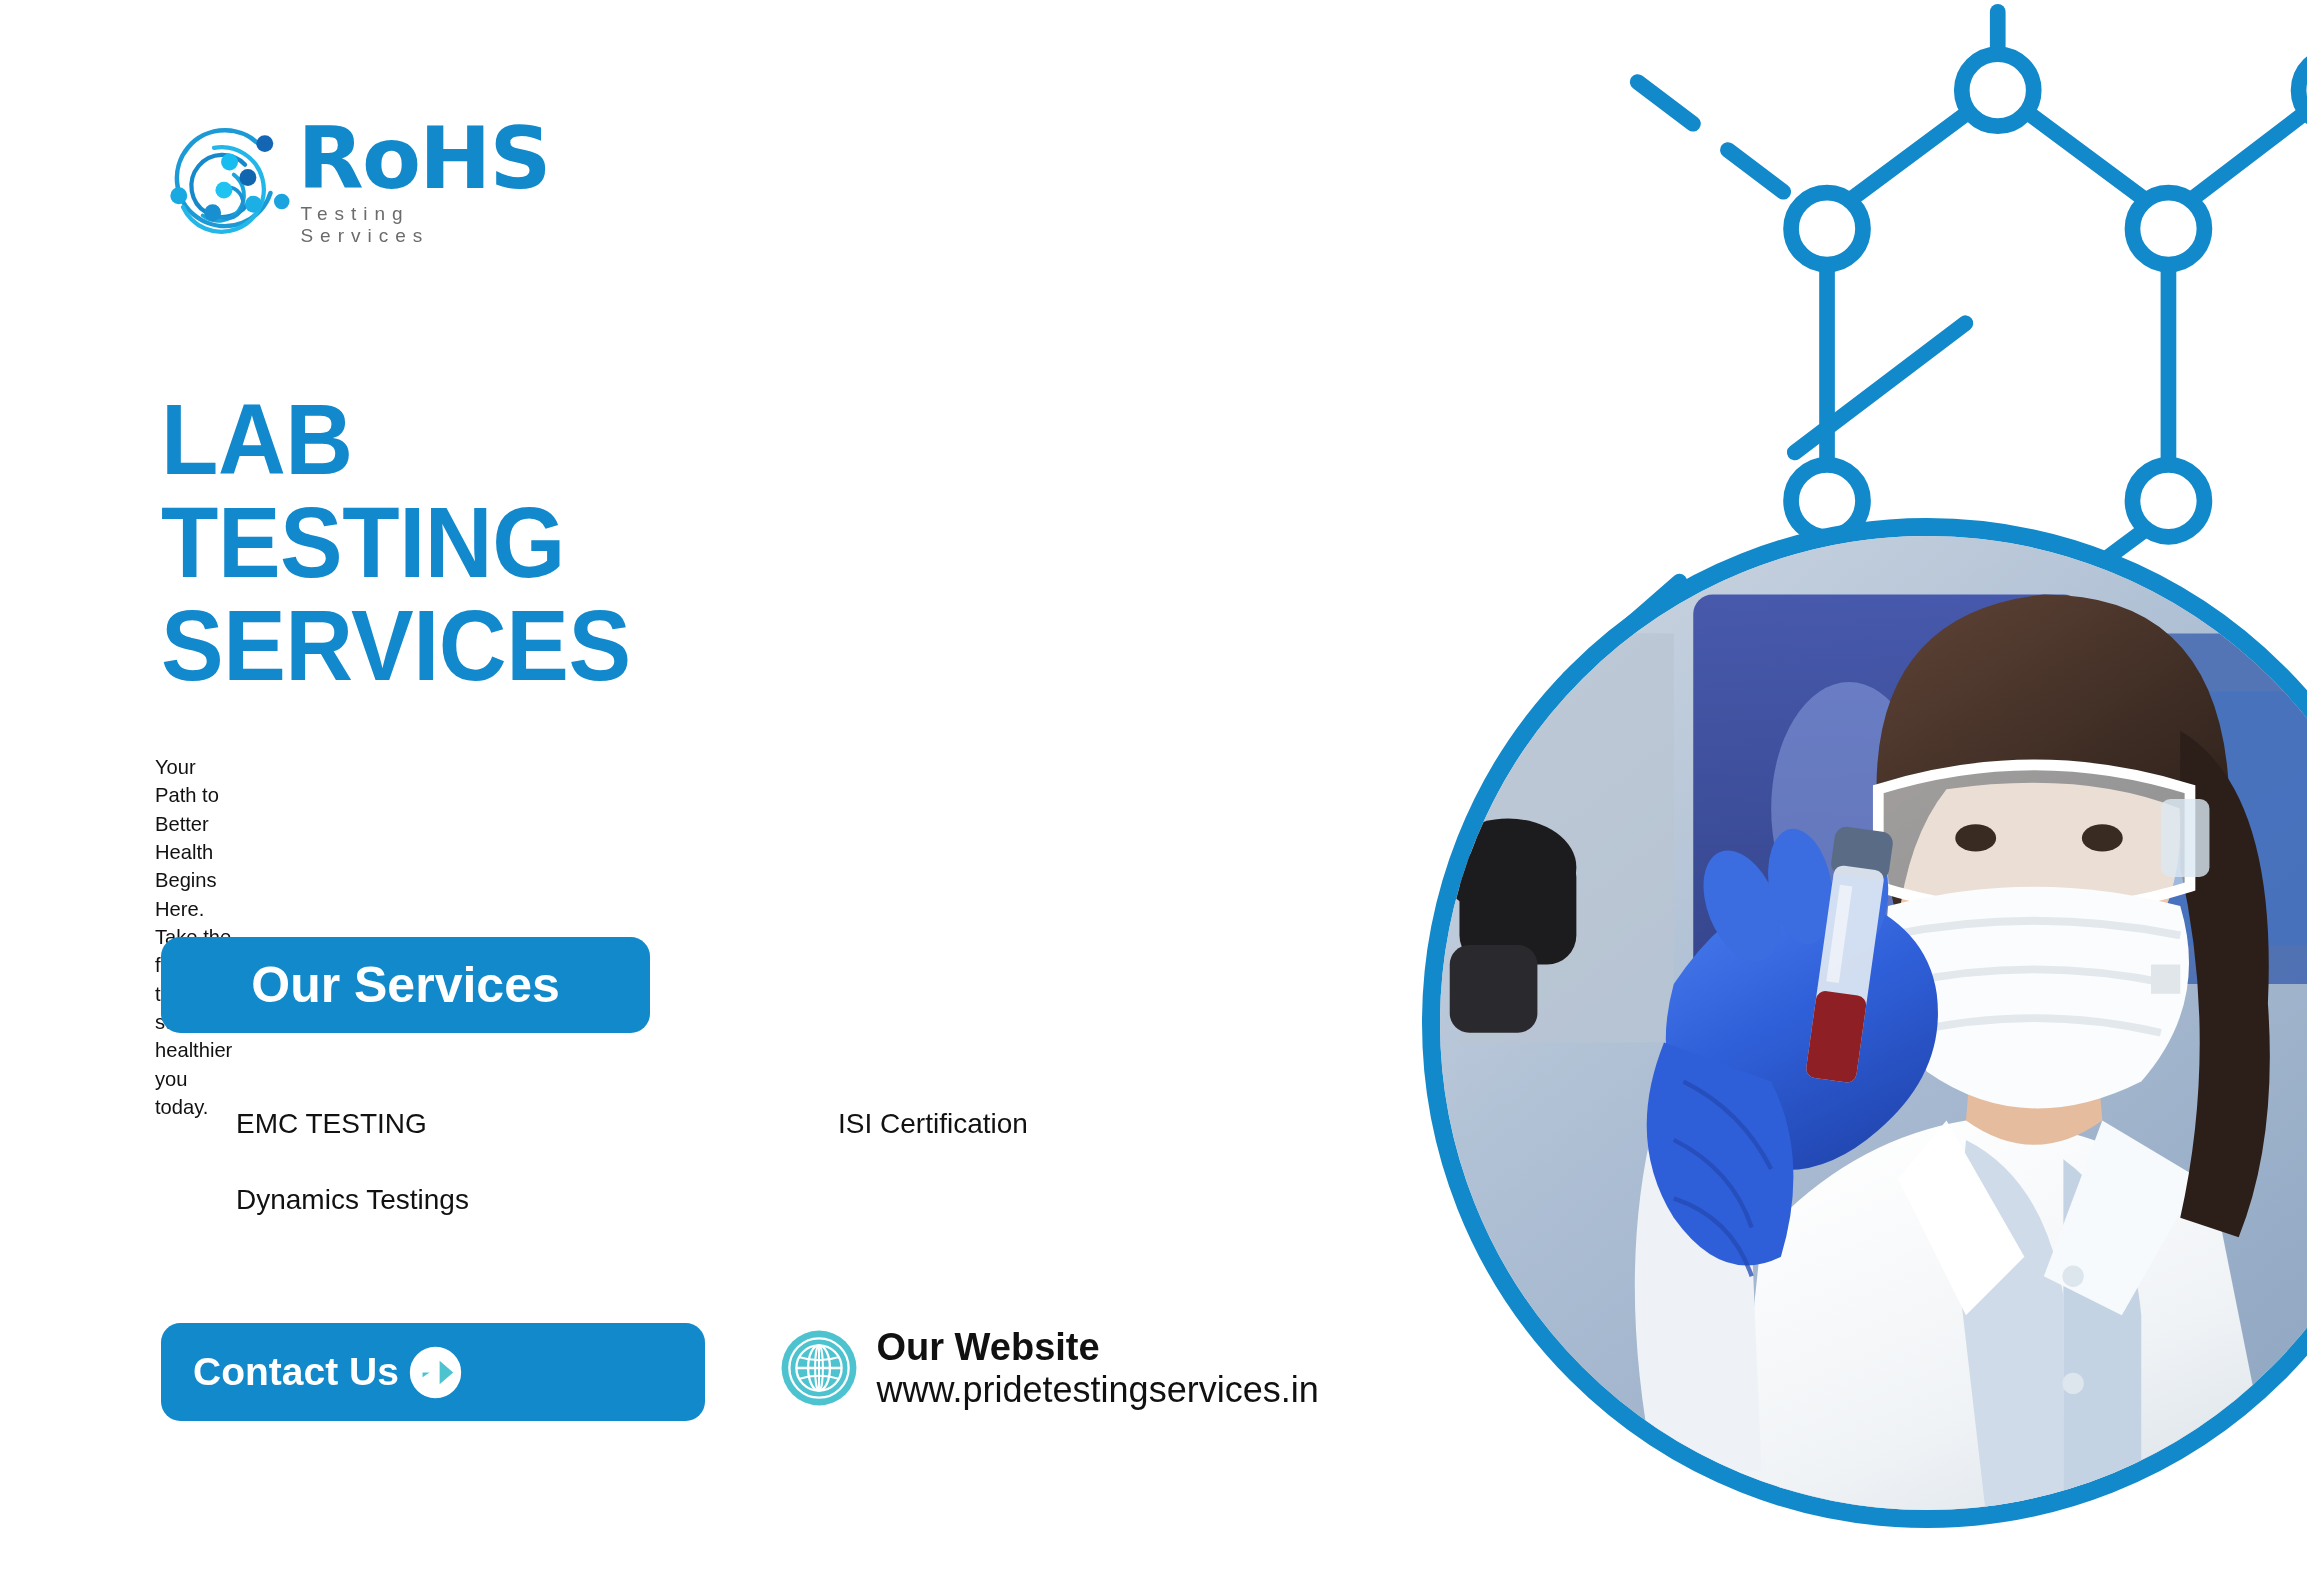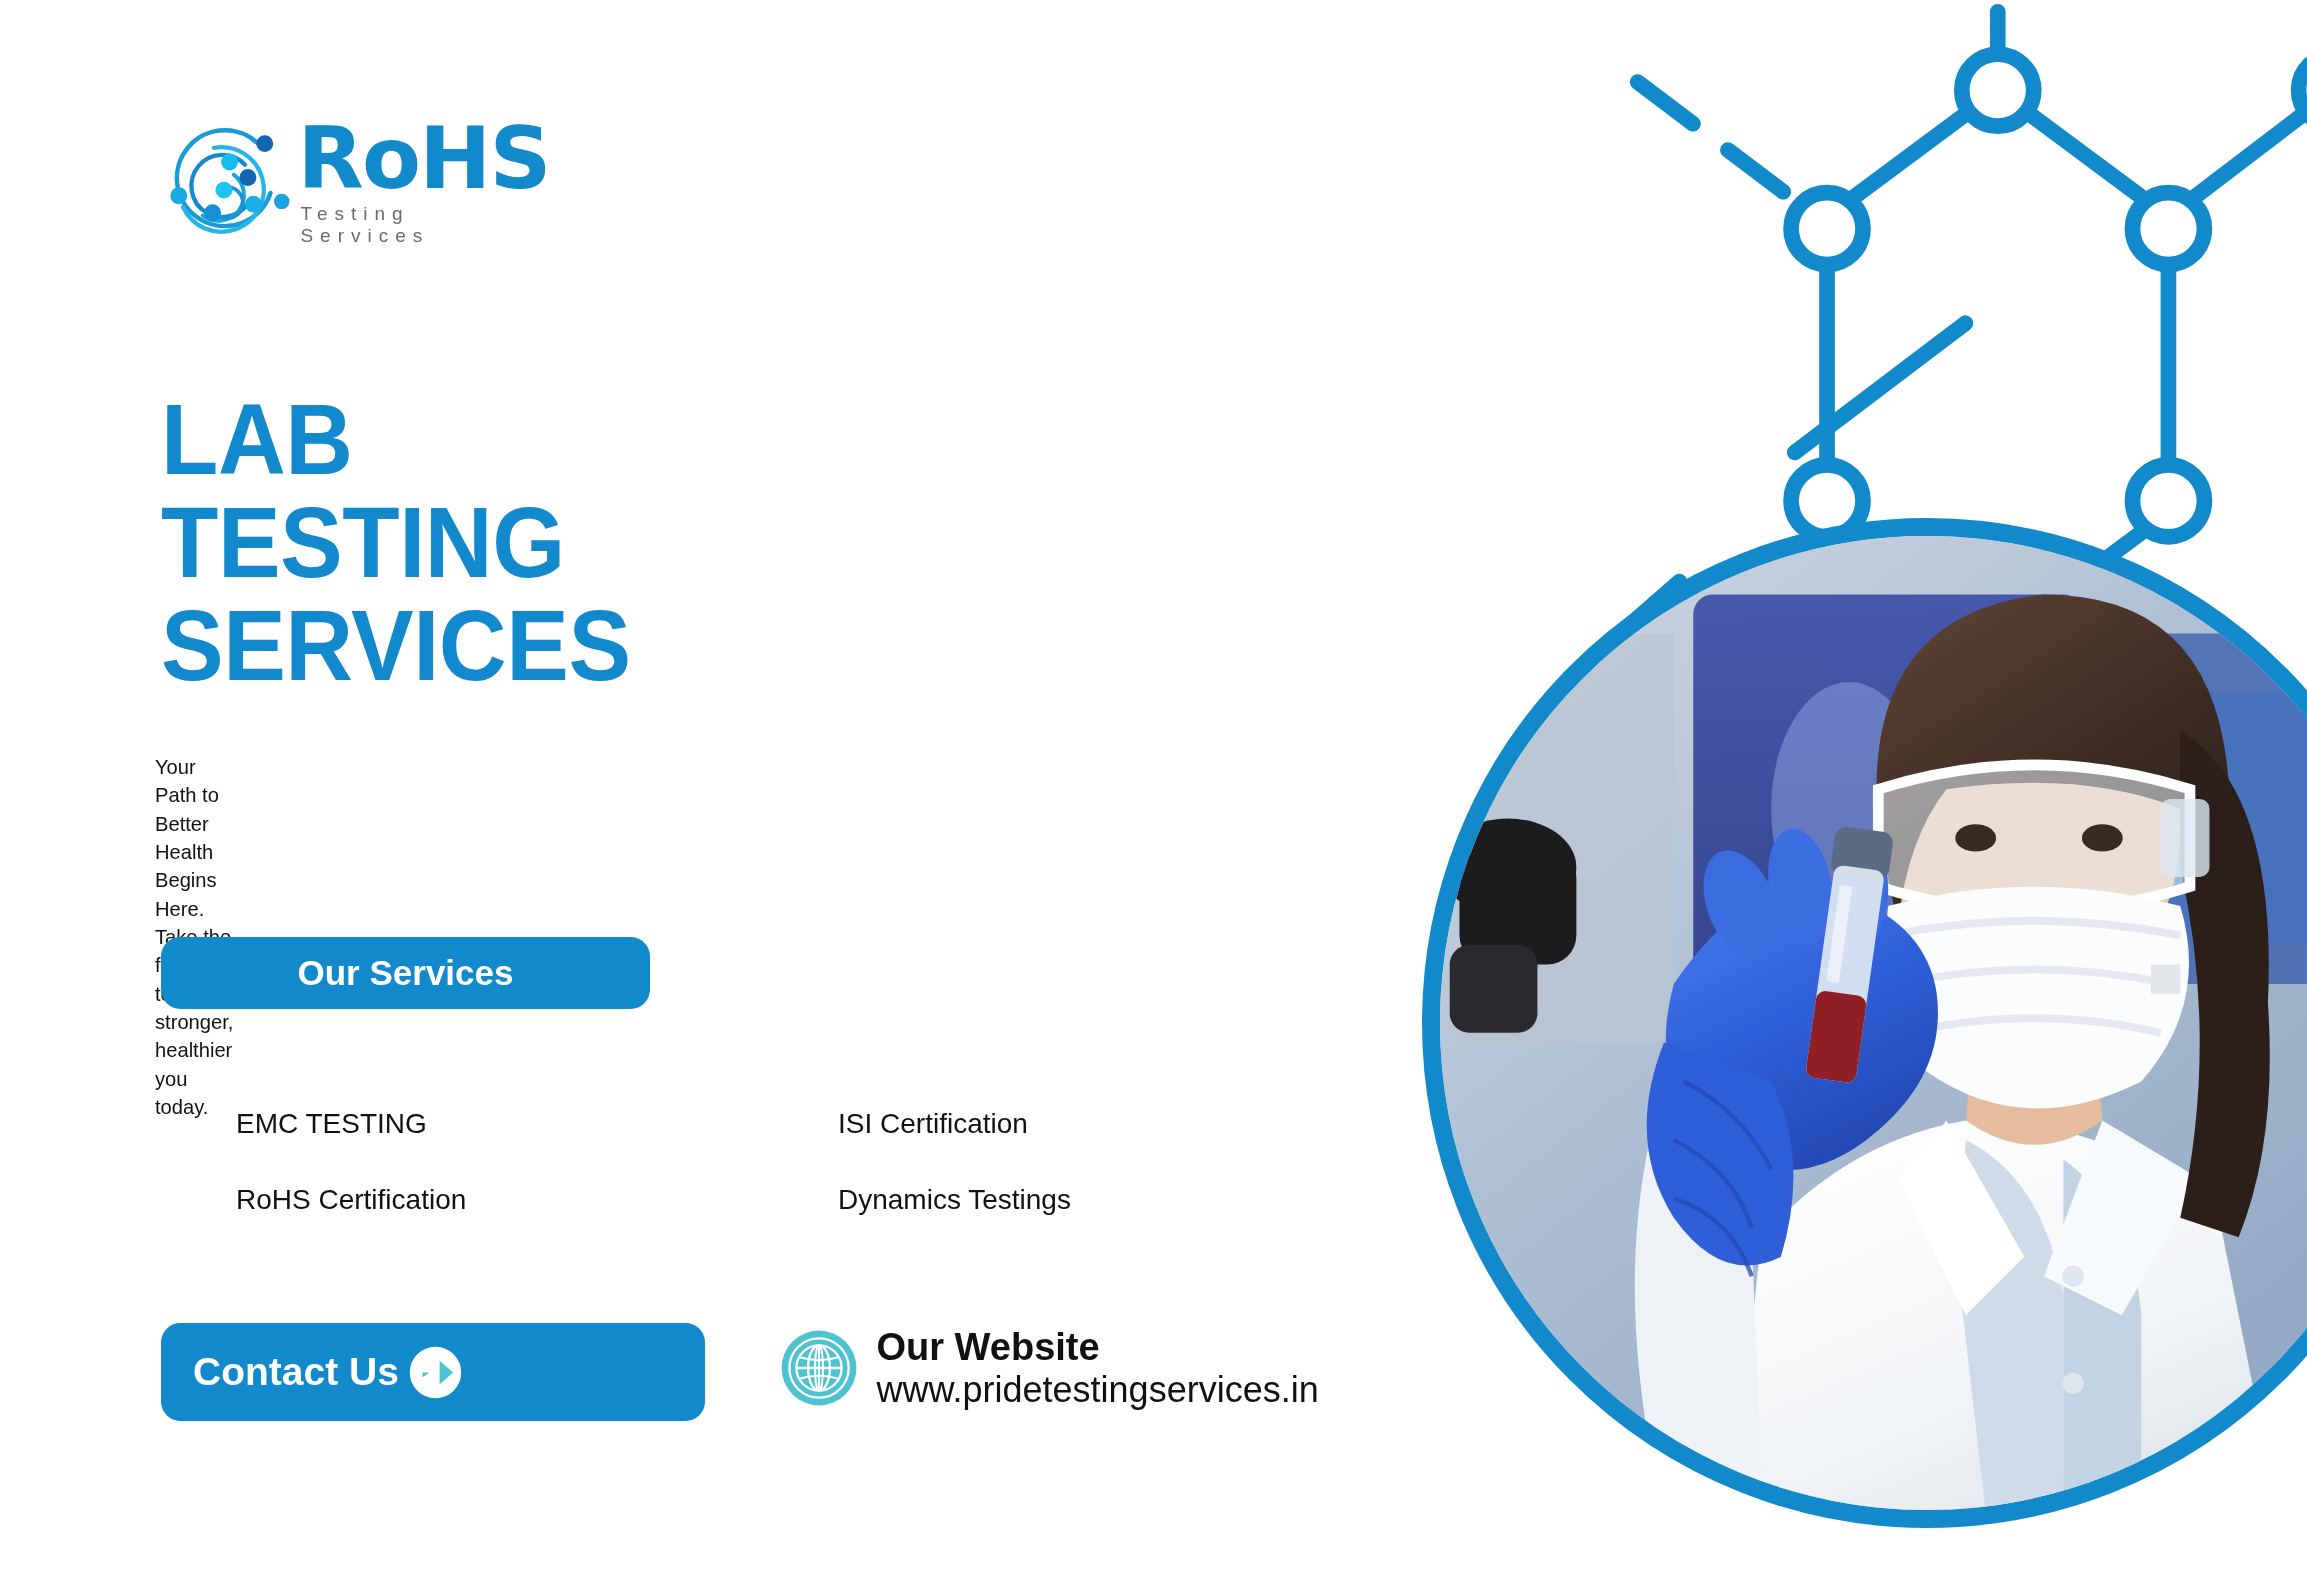--- a/index.html
+++ b/index.html
@@ -68,22 +68,22 @@
   }
 
   
   .pill-btn {
     position:absolute; display:flex; align-items:center;
     background:#1289CA; color:#ffffff;
     border-radius:19.4px; border:none; cursor:pointer;
     font-weight:bold; font-family:"Liberation Sans", sans-serif;
   }
   #our-services-btn {
-    left:161px; top:937px; width:489px; height:72px;
-    justify-content:center; font-size:35px; letter-spacing:0px;
+    left:161px; top:937px; width:489px; height:96px;
+    justify-content:center; font-size:50px; letter-spacing:0px;
   }
   #contact-btn {
     left:161px; top:1323px; width:544px; height:98px;
     justify-content:flex-start; padding-left:32px; font-size:39px; gap:7px;
   }
   #contact-arrow-icon { flex:0 0 auto; width:59px; height:59px; }
 
   
   #services-grid {
     position:absolute; left:236px; top:1110px;
@@ -313,21 +313,20 @@
 
   <p id="subtitle">Your Path to Better Health Begins Here. Take the first step toward a stronger, healthier you today.</p>
 
   <button class="pill-btn" id="our-services-btn">
     <span>Our Services</span>
   </button>
 
   <div id="services-grid">
     <div class="service-item">EMC TESTING</div>
     <div class="service-item">ISI Certification</div>
-    <div class="service-item">RoHS Certification</div>
     <div class="service-item">Dynamics Testings</div>
   </div>
 
   <button class="pill-btn" id="contact-btn">
     <span>Contact Us</span>
     <svg id="contact-arrow-icon" viewBox="0 0 100 100" xmlns="http://www.w3.org/2000/svg">
       <circle cx="50" cy="50" r="45" fill="#ffffff"></circle>
       <circle cx="50" cy="50" r="45" fill="none" stroke="#1289CA" stroke-width="3"></circle>
       <path d="M28 50 L57 50 L57 30 L80 50 L57 70 L57 50 L40 50 L28 58 Z" fill="#4EC3D0"></path>
     </svg>

